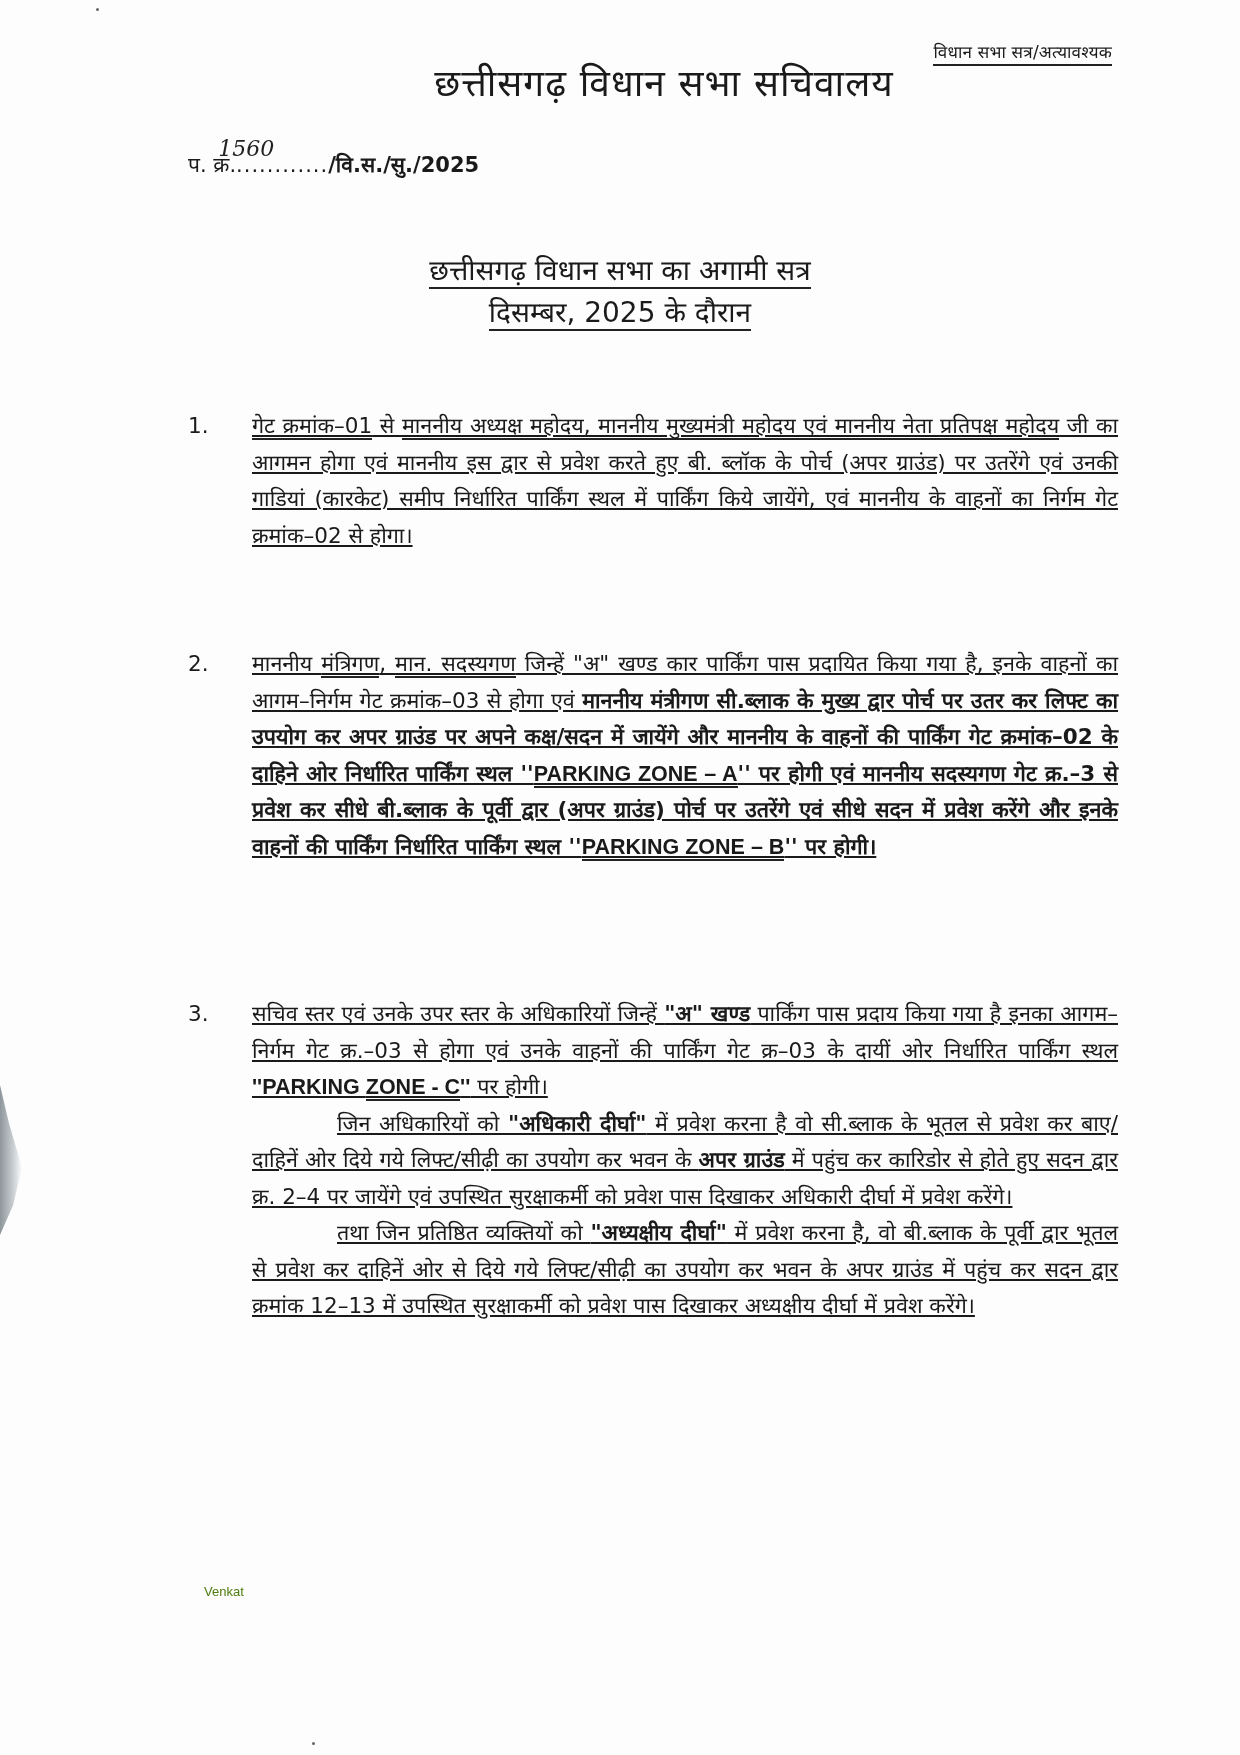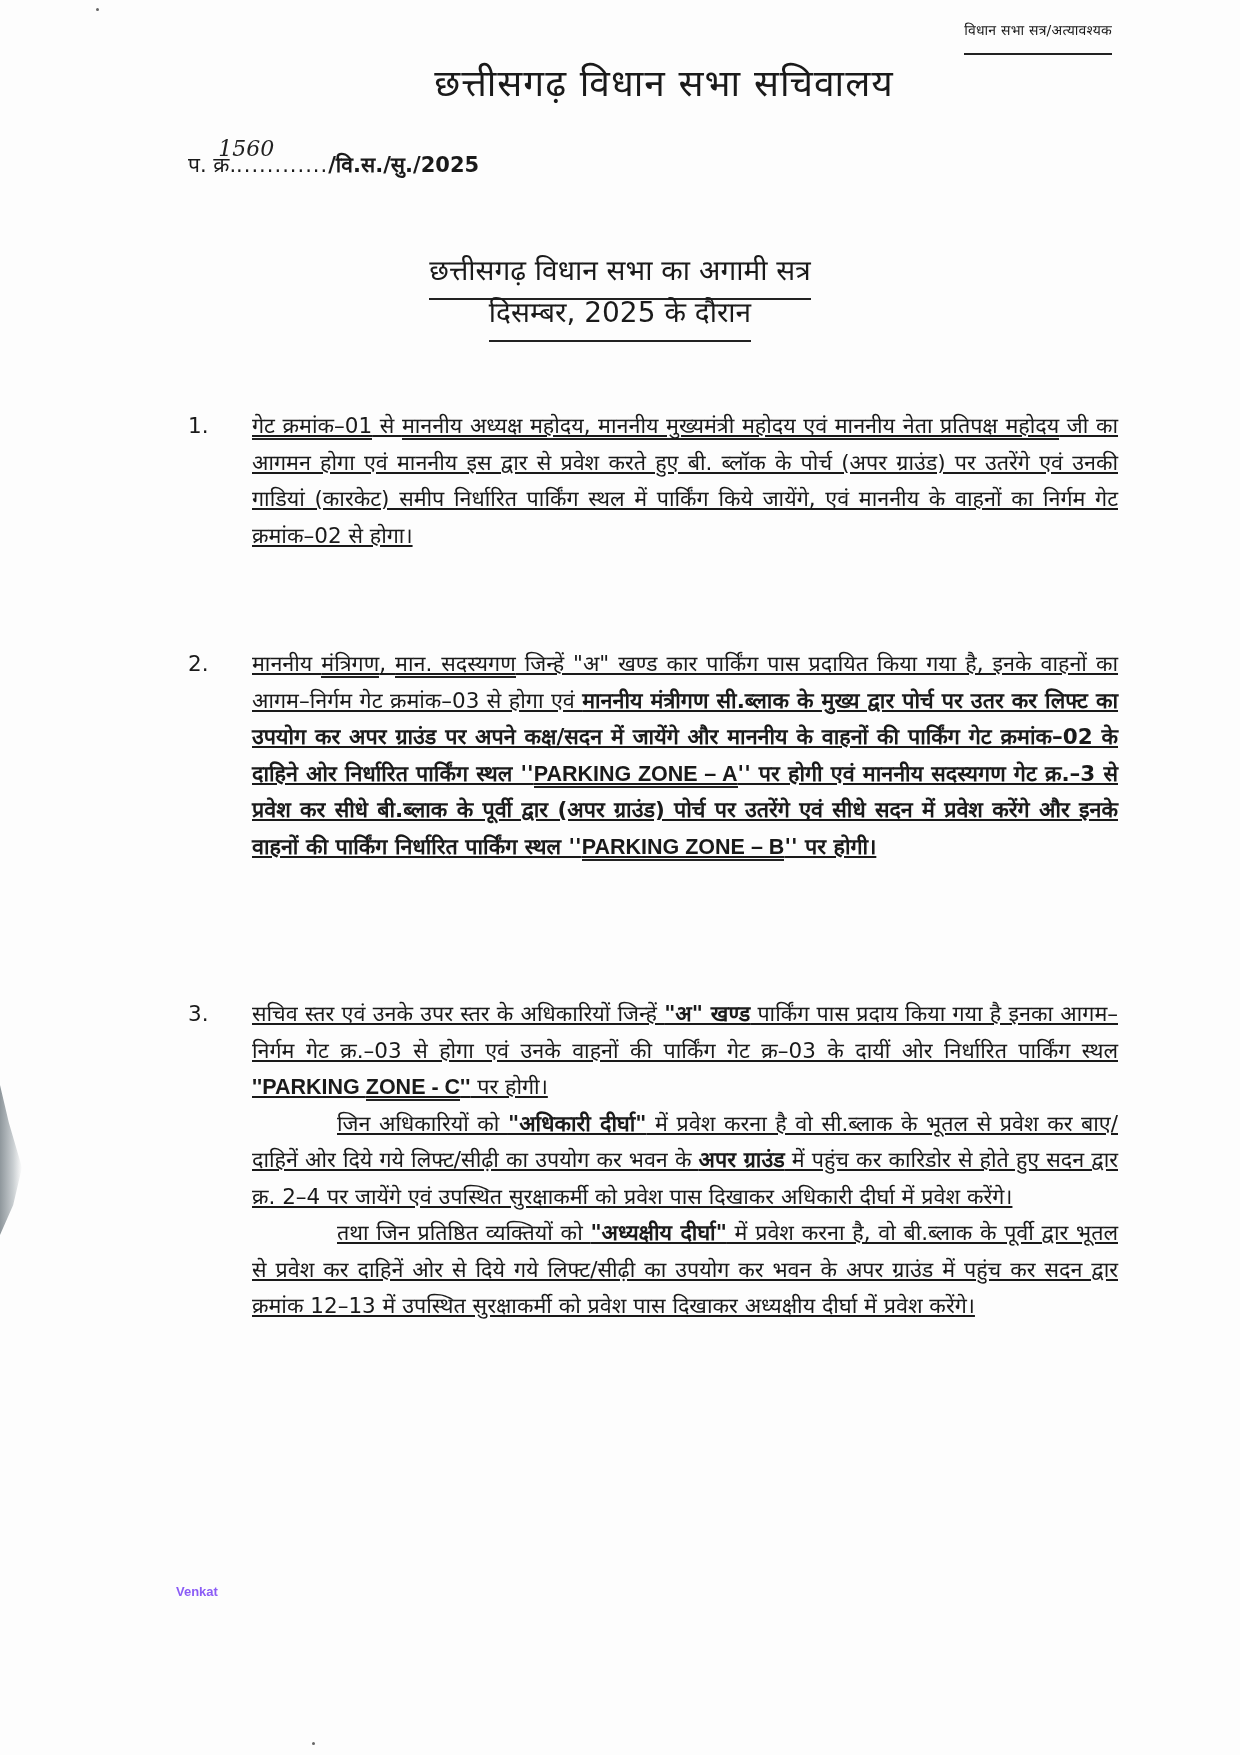--- a/index.html
+++ b/index.html
@@ -4,46 +4,46 @@
 <style>
   html, body { margin: 0; padding: 0; background: #ffffff; }
   body { width: 1240px; height: 1755px; position: relative; overflow: hidden;
          font-family: "DejaVu Sans", "Liberation Sans", sans-serif; color: #1a1a1a; }
   .page { position: absolute; left: 0; top: 0; width: 1240px; height: 1755px; background: #fdfdfd; }
   .scan-edge { position: absolute; left: 0; top: 1085px; width: 22px; height: 150px;
                background: linear-gradient(90deg, #8f979c, #c9ced1 60%, rgba(255,255,255,0));
                clip-path: polygon(0 0, 40% 25%, 100% 55%, 60% 80%, 0 100%); }
   .dot { position: absolute; width: 3px; height: 3px; border-radius: 50%; background: #666; }
 
-  .urgent { position: absolute; right: 128px; top: 20px; font-size: 14px;
-            border-bottom: 2px solid #222; padding-bottom: 14px; letter-spacing: 0.2px; }
+  .urgent { position: absolute; right: 128px; top: 40px; font-size: 17px;
+            border-bottom: 2px solid #222; padding-bottom: 1px; letter-spacing: 0.2px; }
   .office-title { position: absolute; left: 0; width: 1240px; top: 56px; text-align: center;
                   font-size: 37px; font-weight: 500; letter-spacing: 1px; padding-left: 44px; }
 
   .ref-line { position: absolute; top: 150px; font-size: 21px; }
   .ref-left { left: 188px; }
   .ref-right { right: 140px; }
   .hand { font-family: "DejaVu Serif", serif; font-style: italic; font-size: 22px;
           color: #222; position: relative; }
   .dots { letter-spacing: 1px; }
   .b { font-weight: bold; }
 
   .subject { position: absolute; left: 0; width: 1240px; top: 250px; text-align: center;
              font-size: 28px; line-height: 42px; }
-  .subject span { border-bottom: 2px solid #222; padding-bottom: 11px; }
+  .subject span { border-bottom: 2px solid #222; padding-bottom: 0; }
 
   .item { position: absolute; left: 188px; width: 930px; font-size: 21.5px; line-height: 36.5px; }
   .item-num { position: absolute; left: 0; top: 0; width: 40px; }
   .item-body { margin-left: 64px; text-align: justify; text-decoration: underline; }
   .u { border-bottom: 2px solid #222; }
   .para { text-indent: 85px; }
   .zone { font-weight: bold; font-family: "Liberation Sans", sans-serif; }
 
-  .author { position: absolute; left: 176px; top: 1584px; font-size: 13px;
-            font-family: "Liberation Sans", sans-serif; font-weight: bold; color: #8b5cf6; }
+  .author { position: absolute; left: 204px; top: 1584px; font-size: 13px;
+            font-family: "Liberation Sans", sans-serif; font-weight: normal; color: #4d7c0f; }
 </style>
 </head>
 <body>
 
 <div class="page">
   <div class="scan-edge"></div>
   <div class="dot" style="left:96px;top:8px;"></div>
   <div class="dot" style="left:312px;top:1742px;"></div>
 
   <div class="urgent">विधान सभा सत्र/अत्यावश्यक</div>

